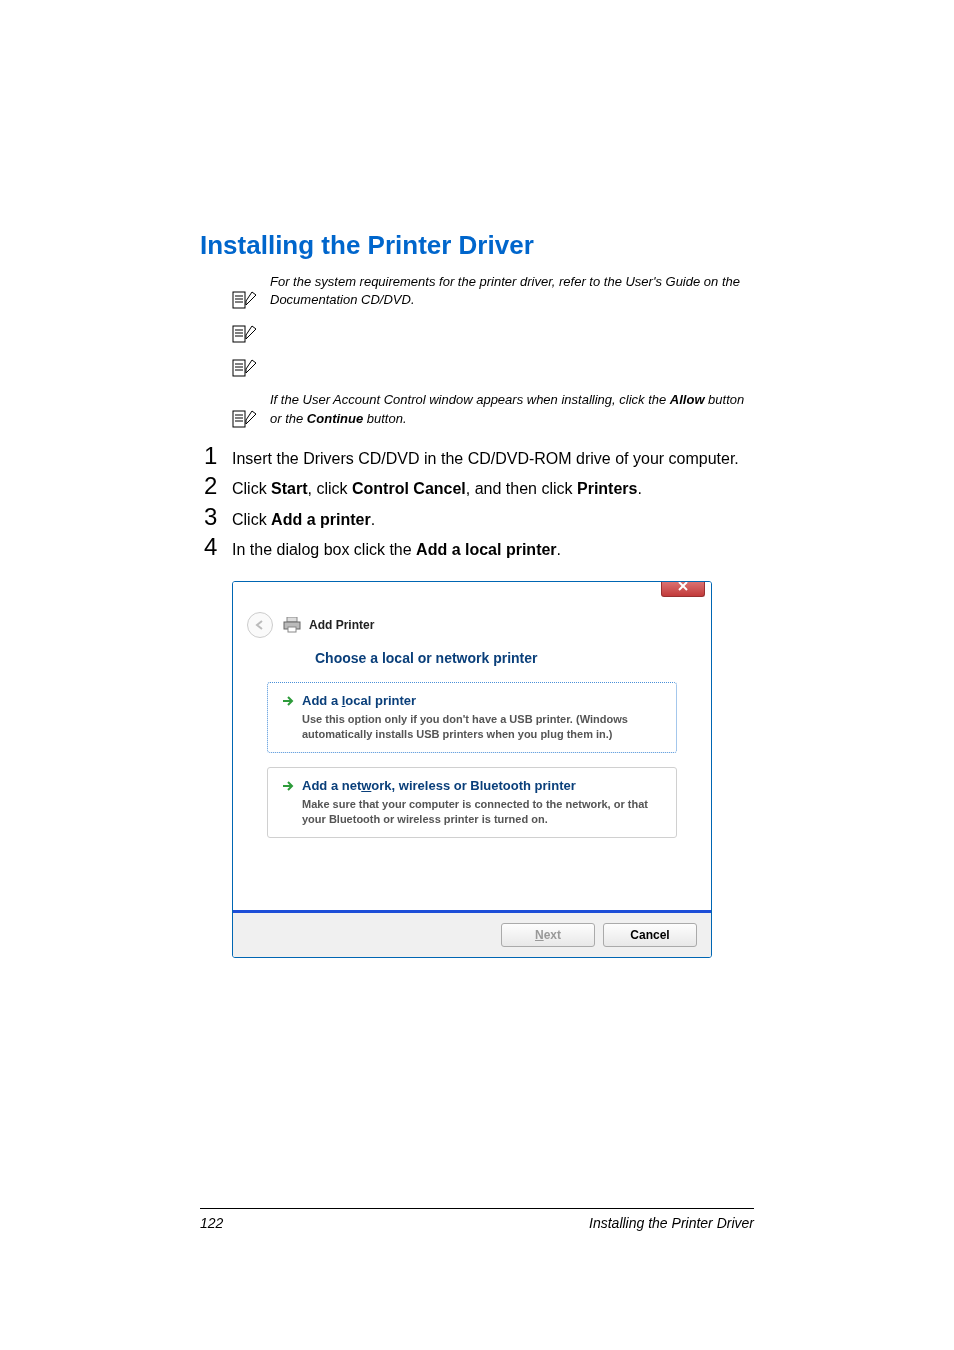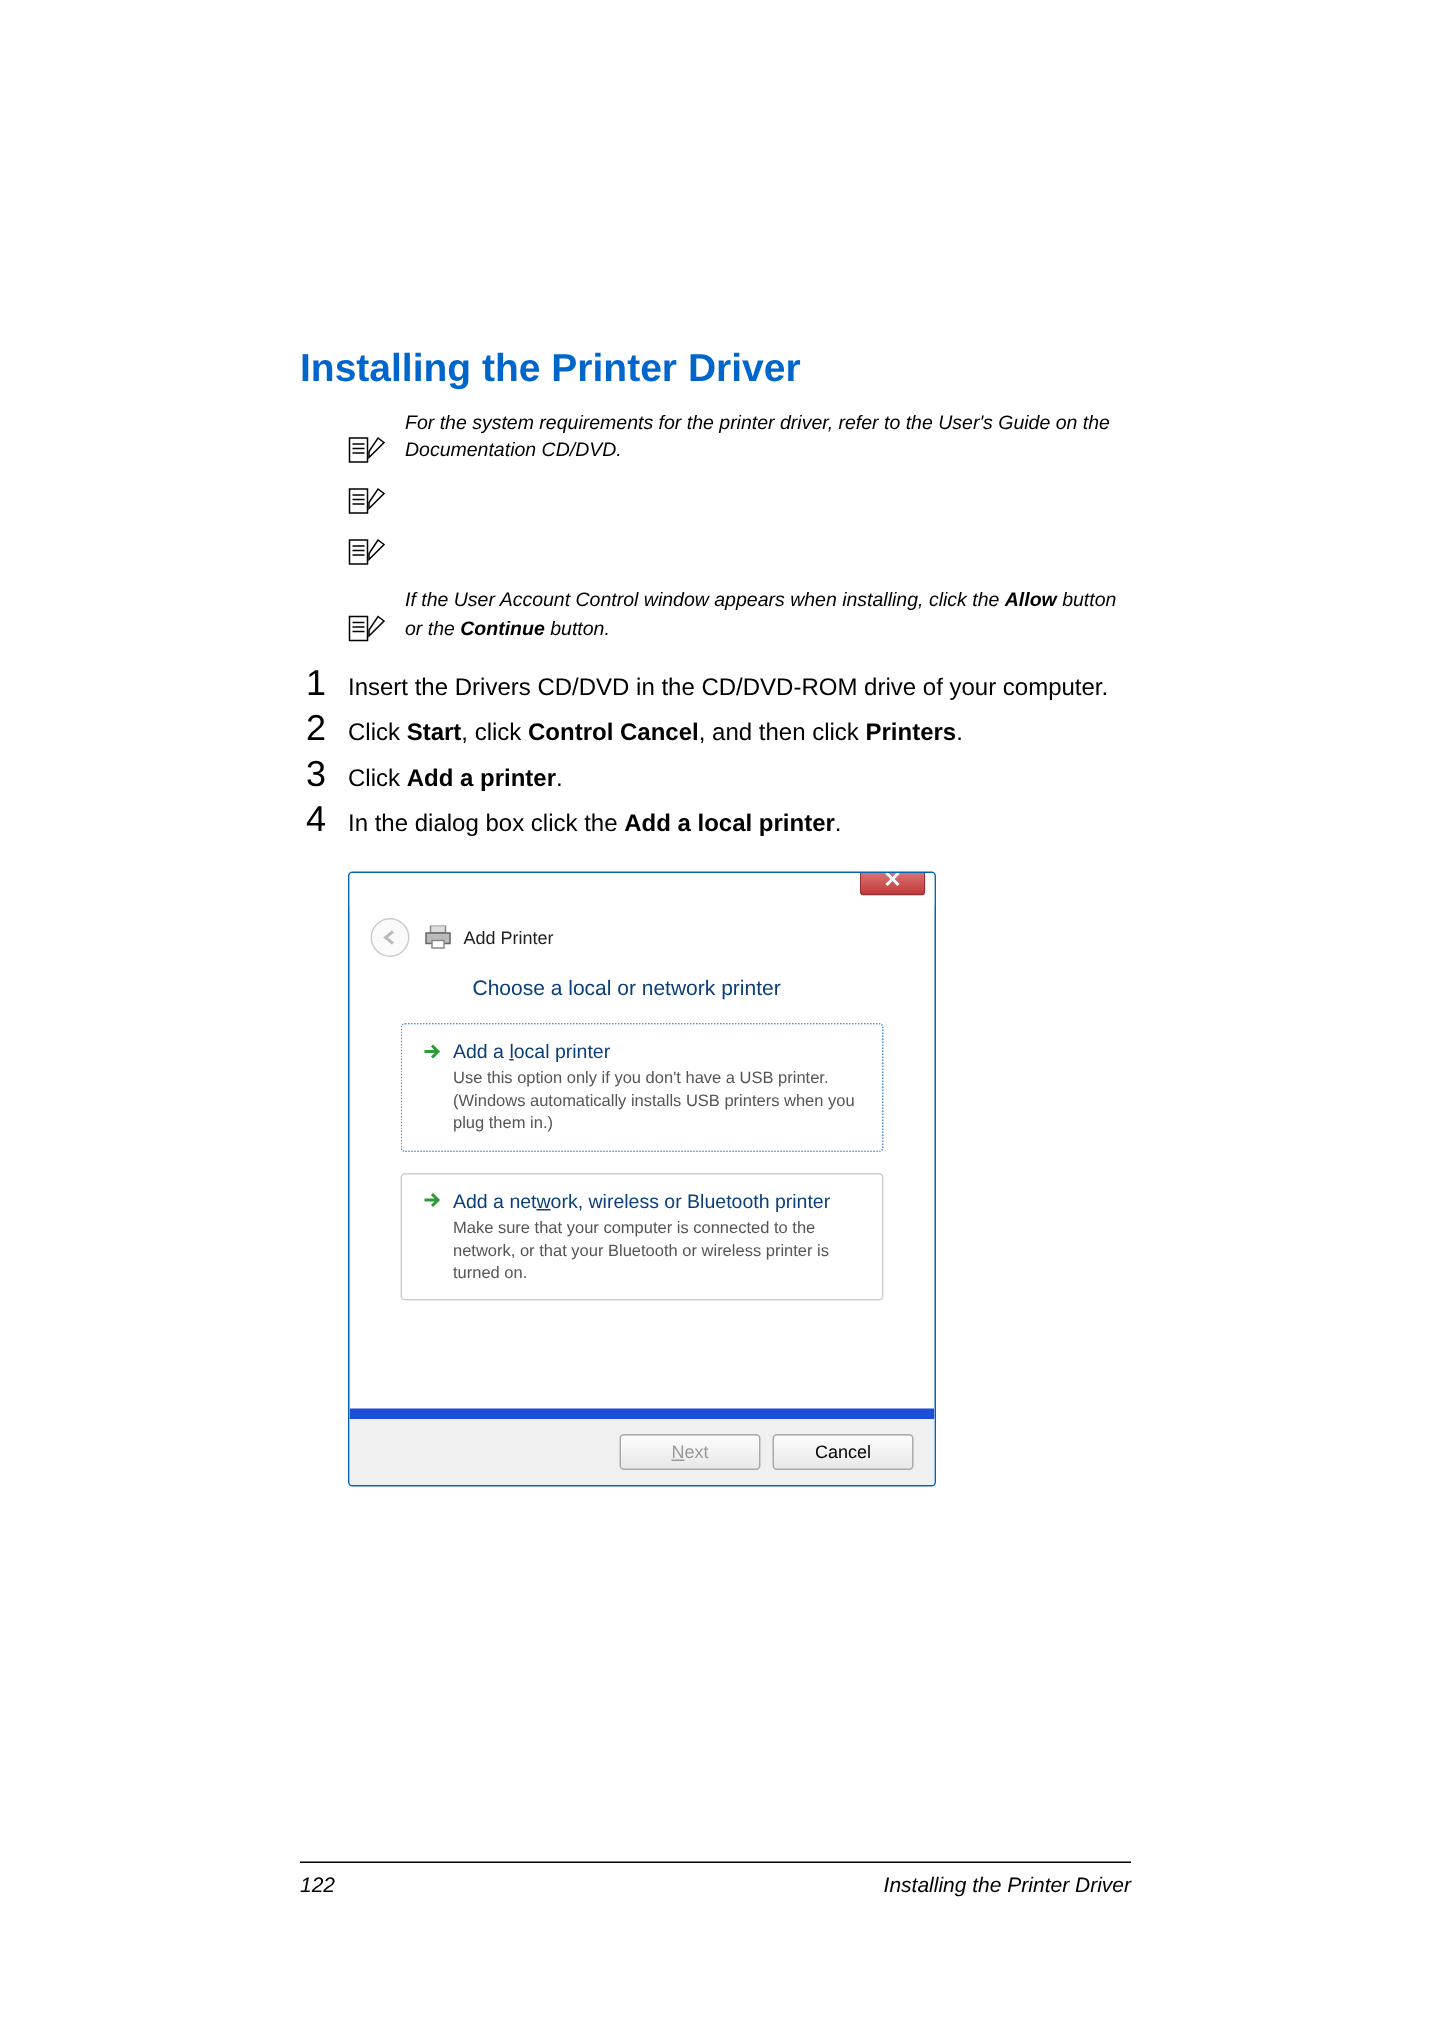--- a/index.html
+++ b/index.html
@@ -54,25 +54,26 @@
     flex: 0 0 auto;
   }
   .step-text {
     font-size: 16px;
     line-height: 1.4;
   }
   .bold { font-weight: bold; }
 
   .dialog-wrap {
     margin: 20px 0 0 32px;
-    width: 392px;
+    width: 480px;
     border: 1px solid #0066b3;
     border-radius: 3px;
     overflow: hidden;
     box-sizing: border-box;
+    font-weight: bold;
   }
   .titlebar {
     height: 22px;
     background: #ffffff;
     position: relative;
   }
   .close-btn {
     position: absolute;
     right: 6px;
     top: -6px;
@@ -145,21 +146,21 @@
     font-size: 11px;
     line-height: 1.35;
     margin-left: 20px;
   }
   .dialog-footer {
     background: #f0f0f0;
     padding: 10px 14px;
     display: flex;
     justify-content: flex-end;
     gap: 8px;
-    border-top: 7px solid #1d4ed8;
+    border-top: 3px solid #1d4ed8;
   }
   .win-btn {
     min-width: 72px;
     padding: 4px 10px;
     font-size: 12px;
     border: 1px solid #aaa;
     border-radius: 3px;
     background: linear-gradient(#fdfdfd, #e8e8e8);
     text-align: center;
   }

